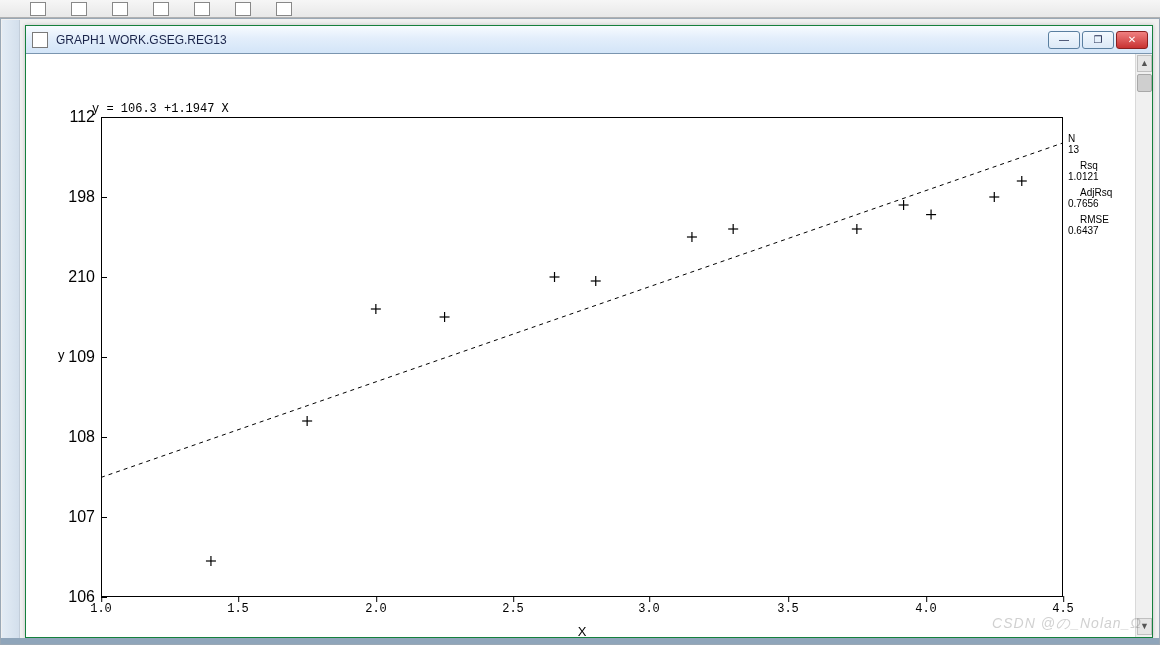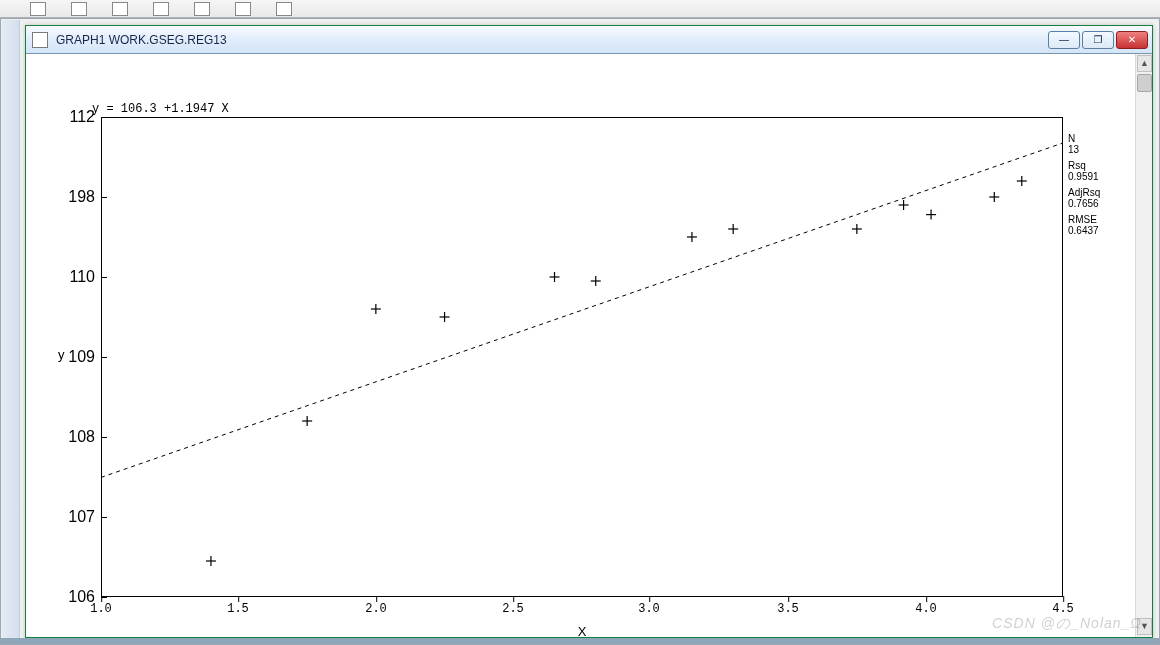--- a/index.html
+++ b/index.html
@@ -137,21 +137,21 @@
       position:absolute; left:calc(75px + 481px); top:570px;
       transform:translateX(-50%);
       font-size:13px;
     }
     .stats {
       position:absolute; left: 1042px; top:80px;
       font-size:10px; line-height:1.0;
       font-family: Arial, sans-serif;
     }
     .stats div { margin-bottom:1px; white-space:nowrap; }
-    .stats .gap { margin-top:6px; }
+    .stats .gap { margin-top:6px;margin-left:12px; }
     svg.plot-svg {
       position:absolute; left:75px; top:63px;
       width:962px; height:480px;
       overflow:visible;
     }
     .watermark {
       position:absolute; right:10px; bottom:4px;
       font-size:14px; color:rgba(120,120,120,.35);
       font-style:italic; letter-spacing:1px;
       pointer-events:none;
@@ -196,21 +196,21 @@
     </div>
 
     <div class="content">
       <div class="plot-area">
         <div class="equation">y = 106.3 +1.1947 X</div>
 
         <div class="axis-box"></div>
 
         <div class="ytick" style="top:63px">112</div>
         <div class="ytick" style="top:143px">198</div>
-        <div class="ytick" style="top:223px">110</div>
+        <div class="ytick" style="top:223px">210</div>
         <div class="ytick" style="top:303px">109</div>
         <div class="ytick" style="top:383px">108</div>
         <div class="ytick" style="top:463px">107</div>
         <div class="ytick" style="top:543px">106</div>
 
         <div class="xtick" style="left:75px">1.0</div>
         <div class="xtick" style="left:212px">1.5</div>
         <div class="xtick" style="left:350px">2.0</div>
         <div class="xtick" style="left:487px">2.5</div>
         <div class="xtick" style="left:623px">3.0</div>
@@ -218,21 +218,21 @@
         <div class="xtick" style="left:900px">4.0</div>
         <div class="xtick" style="left:1037px">4.5</div>
 
         <div class="ylabel">y</div>
         <div class="xlabel">X</div>
 
         <div class="stats">
           <div>N</div>
           <div>13</div>
           <div class="gap">Rsq</div>
-          <div>0.9591</div>
+          <div>1.0121</div>
           <div class="gap">AdjRsq</div>
           <div>0.7656</div>
           <div class="gap">RMSE</div>
           <div>0.6437</div>
         </div>
 
         <svg class="plot-svg">
             <line x1="0" y1="360.42400000000043" x2="962" y2="25.908000000000584" stroke="#000" stroke-width="1" stroke-dasharray="4 4"></line>
             <g>
               <line x1="104.94285714285711" x2="114.94285714285711" y1="443.9999999999998" y2="443.9999999999998" stroke="#000" stroke-width="1.2"></line>

